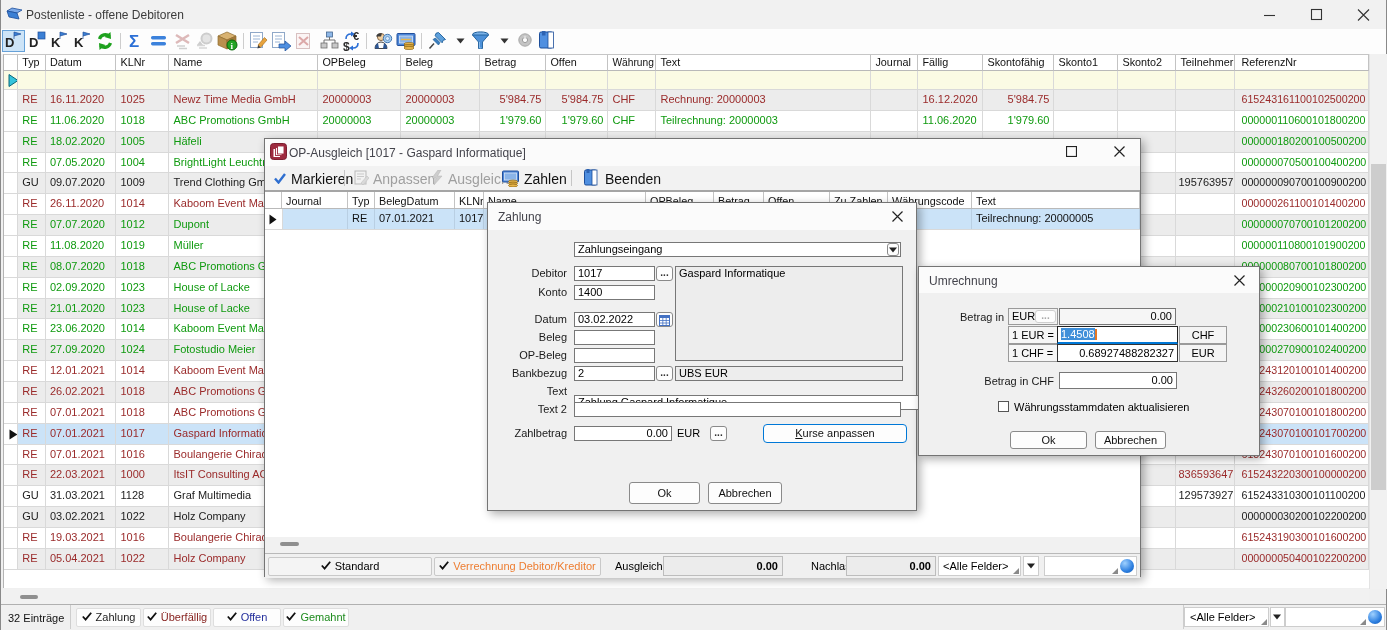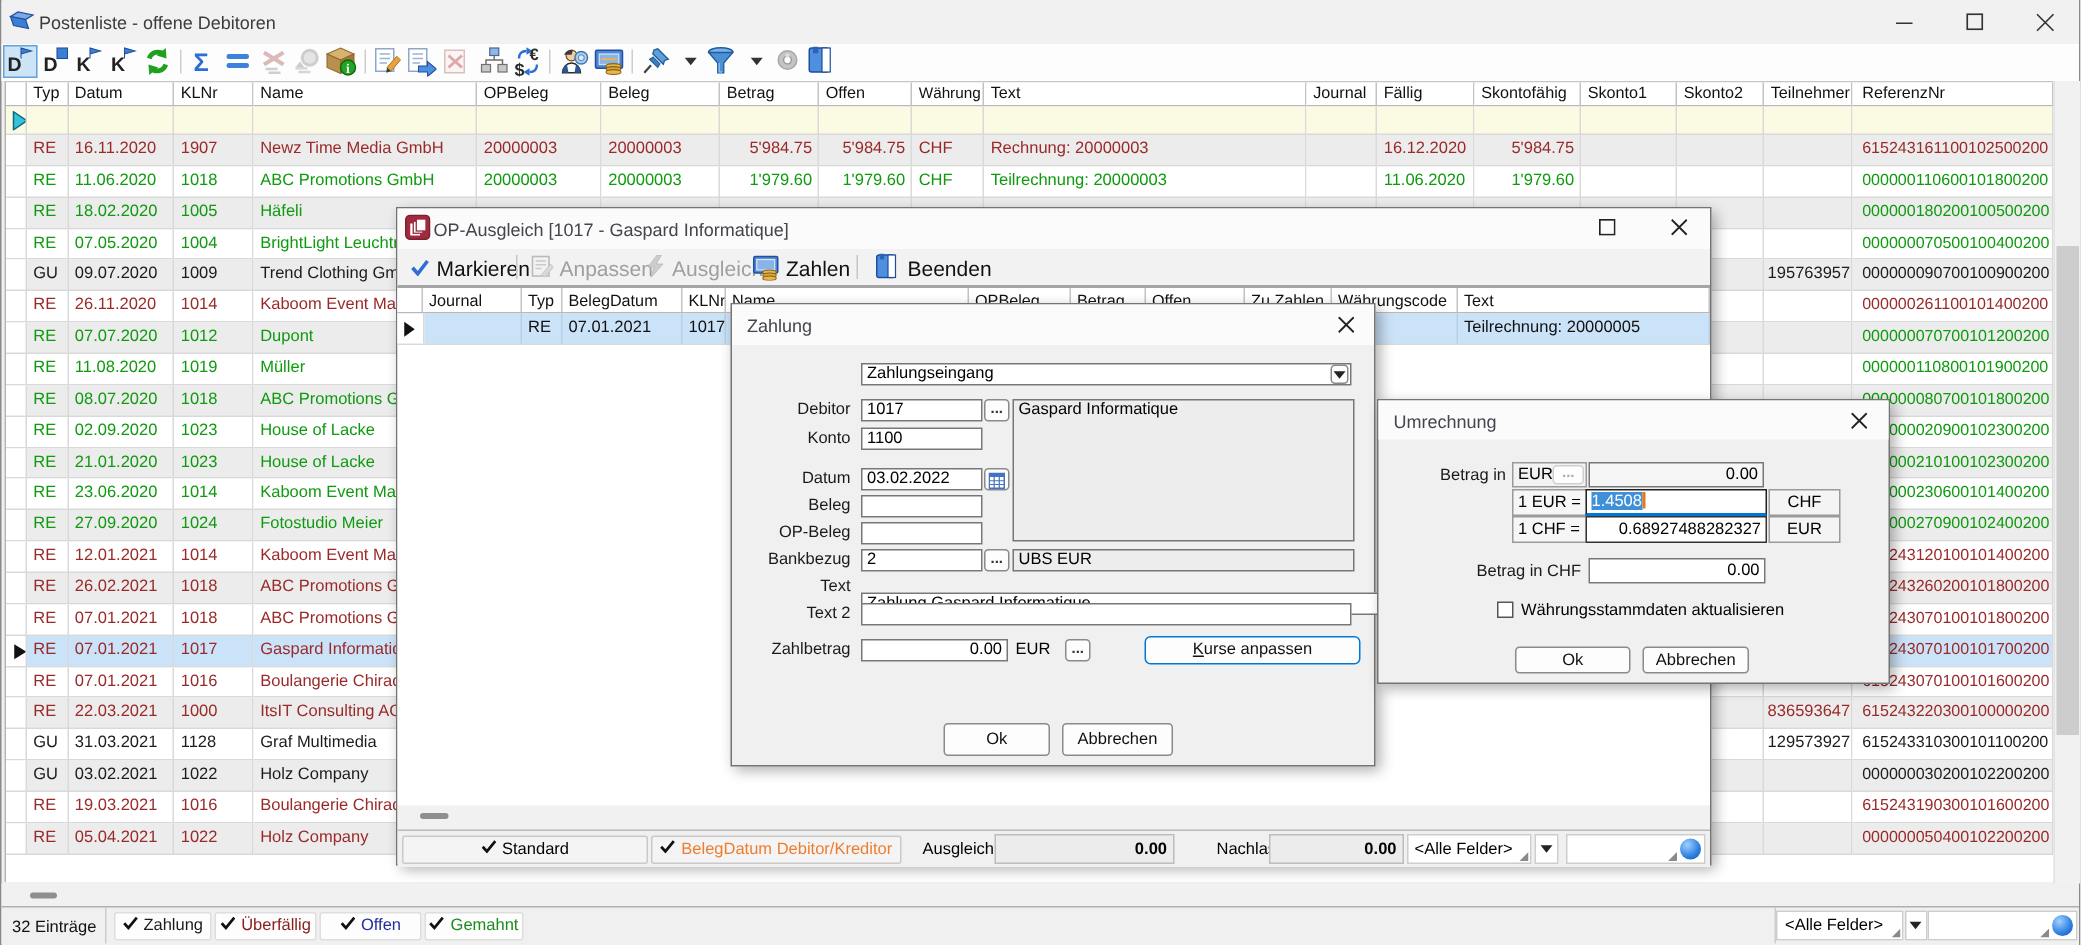--- a/index.html
+++ b/index.html
@@ -232,21 +232,21 @@
       <div></div>
       <div></div>
       <div></div>
       <div></div>
       <div></div>
     </div>
 <div class="tr rowg m">
       <div></div>
       <div>RE</div>
       <div>16.11.2020</div>
-      <div>1907</div>
+      <div>1025</div>
       <div>Newz Time Media GmbH</div>
       <div>20000003</div>
       <div>20000003</div>
       <div class="r">5'984.75</div>
       <div class="r">5'984.75</div>
       <div>CHF</div>
       <div>Rechnung: 20000003</div>
       <div></div>
       <div>16.12.2020</div>
       <div class="r">5'984.75</div>
@@ -818,21 +818,21 @@
   </div>
   <div style="position:absolute;left:0;top:398px;width:875px;height:16px;background:#f1f1f1;">
     <div style="position:absolute;left:15px;top:5px;width:19px;height:4px;background:#8f8f8f;border-radius:2px;"></div>
   </div>
   <div id="opstatus" style="position:absolute;left:0;top:414px;width:875px;height:24px;background:#f0f0f0;border-top:1px solid #b9b9b9;font-size:11px;">
     <div class="sbox" style="left:3px;top:3px;width:162px;background:#f4f4f4;border-color:#c9c9c9;"><svg width="10" height="9" viewBox="0 0 10 9" style="margin-right:4px">
           <path d="M0.8,4.5 L3.6,7.6 L9.2,0.8" fill="none" stroke="#111" stroke-width="1.8"></path>
         </svg>Standard</div>
     <div class="sbox" style="left:169px;top:3px;width:165px;background:#f4f4f4;border-color:#c9c9c9;"><svg width="10" height="9" viewBox="0 0 10 9" style="margin-right:4px">
           <path d="M0.8,4.5 L3.6,7.6 L9.2,0.8" fill="none" stroke="#111" stroke-width="1.8"></path>
-        </svg><span style="color:#ed7d31;">BelegDatum Debitor/Kreditor</span></div>
+        </svg><span style="color:#ed7d31;">Verrechnung Debitor/Kreditor</span></div>
     <span style="position:absolute;left:350px;top:6px;">Ausgleich</span>
     <div style="position:absolute;left:398px;top:2px;width:120px;height:20px;background:#ececec;border:1px solid #bdbdbd;box-sizing:border-box;text-align:right;line-height:18px;padding-right:4px;font-weight:bold;">0.00</div>
     <span style="position:absolute;left:546px;top:6px;">Nachlass</span>
     <div style="position:absolute;left:581px;top:2px;width:90px;height:20px;background:#ececec;border:1px solid #bdbdbd;box-sizing:border-box;text-align:right;line-height:18px;padding-right:4px;font-weight:bold;">0.00</div>
     <div style="position:absolute;left:673px;top:2px;width:83px;height:20px;background:#fff;border:1px solid #cdcdcd;box-sizing:border-box;line-height:18px;padding-left:4px;">&lt;Alle Felder&gt;<svg width="6" height="6" style="position:absolute;right:1px;bottom:1px;">
           <path d="M6,0 L6,6 L0,6 Z" fill="#8a8a8a"></path>
         </svg></div>
     <div style="position:absolute;left:758px;top:2px;width:16px;height:20px;background:#fff;border:1px solid #cdcdcd;box-sizing:border-box;"><svg width="9" height="6" style="margin:6px 0 0 3px">
           <polygon points="0,0.5 8,0.5 4,5.5" fill="#222"></polygon>
         </svg></div>
@@ -857,21 +857,21 @@
   <div class="dots" style="left:399px;top:40px;width:12px;height:13px;"><svg width="9" height="6" style="margin-top:3px">
         <polygon points="0,0.5 8,0.5 4,5.5" fill="#222"></polygon>
       </svg></div>
 
   <div class="lbl" style="left:0;top:64px;width:79px;">Debitor</div>
   <div class="fld" style="left:86px;top:63px;width:81px;height:15px;">1017</div>
   <div class="dots" style="left:168px;top:63px;width:17px;height:15px;line-height:11px;">...</div>
   <div class="fld fldg" style="left:187px;top:63px;width:228px;height:95px;">Gaspard Informatique</div>
 
   <div class="lbl" style="left:0;top:83px;width:79px;">Konto</div>
-  <div class="fld" style="left:86px;top:82px;width:81px;height:15px;">1100</div>
+  <div class="fld" style="left:86px;top:82px;width:81px;height:15px;">1400</div>
 
   <div class="lbl" style="left:0;top:110px;width:79px;">Datum</div>
   <div class="fld" style="left:86px;top:109px;width:81px;height:15px;">03.02.2022</div>
   <div class="dots" style="left:168px;top:109px;width:17px;height:15px;"><svg width="11" height="11" style="margin-top:1.5px" viewBox="0 0 11 11">
         <rect x="0.5" y="0.5" width="10" height="10" fill="#fff" stroke="#4472c4"></rect>
         <rect x="0.5" y="0.5" width="10" height="2.5" fill="#4472c4"></rect>
         <path d="M3.8,3 v8 M7.2,3 v8 M0.5,5.5 h10 M0.5,8 h10" stroke="#4472c4" stroke-width="0.8"></path>
       </svg></div>
 
   <div class="lbl" style="left:0;top:128px;width:79px;">Beleg</div>

